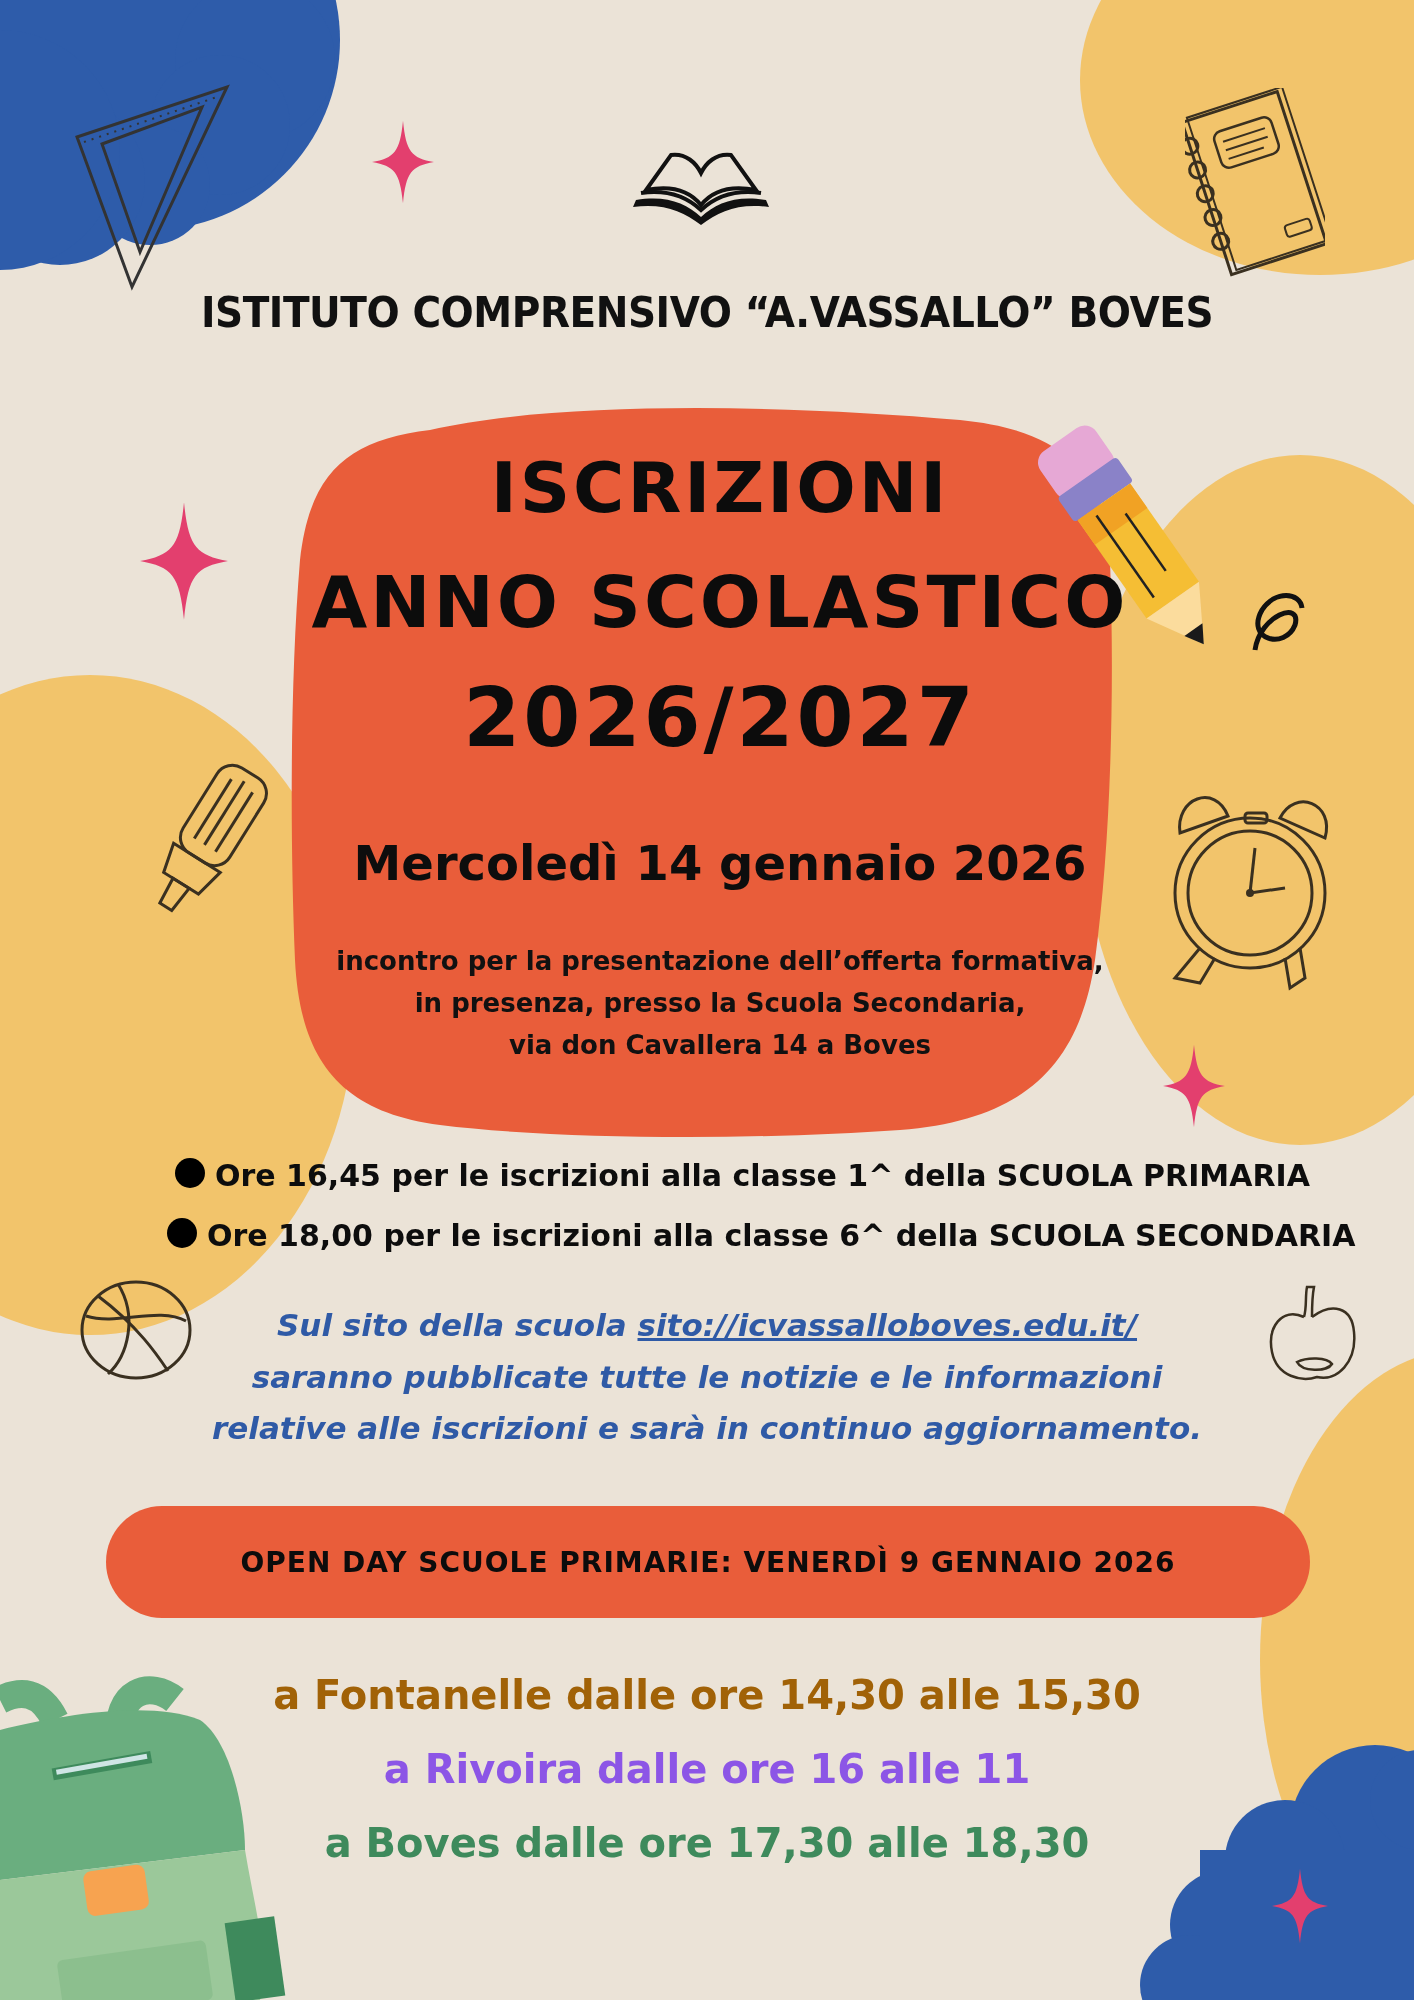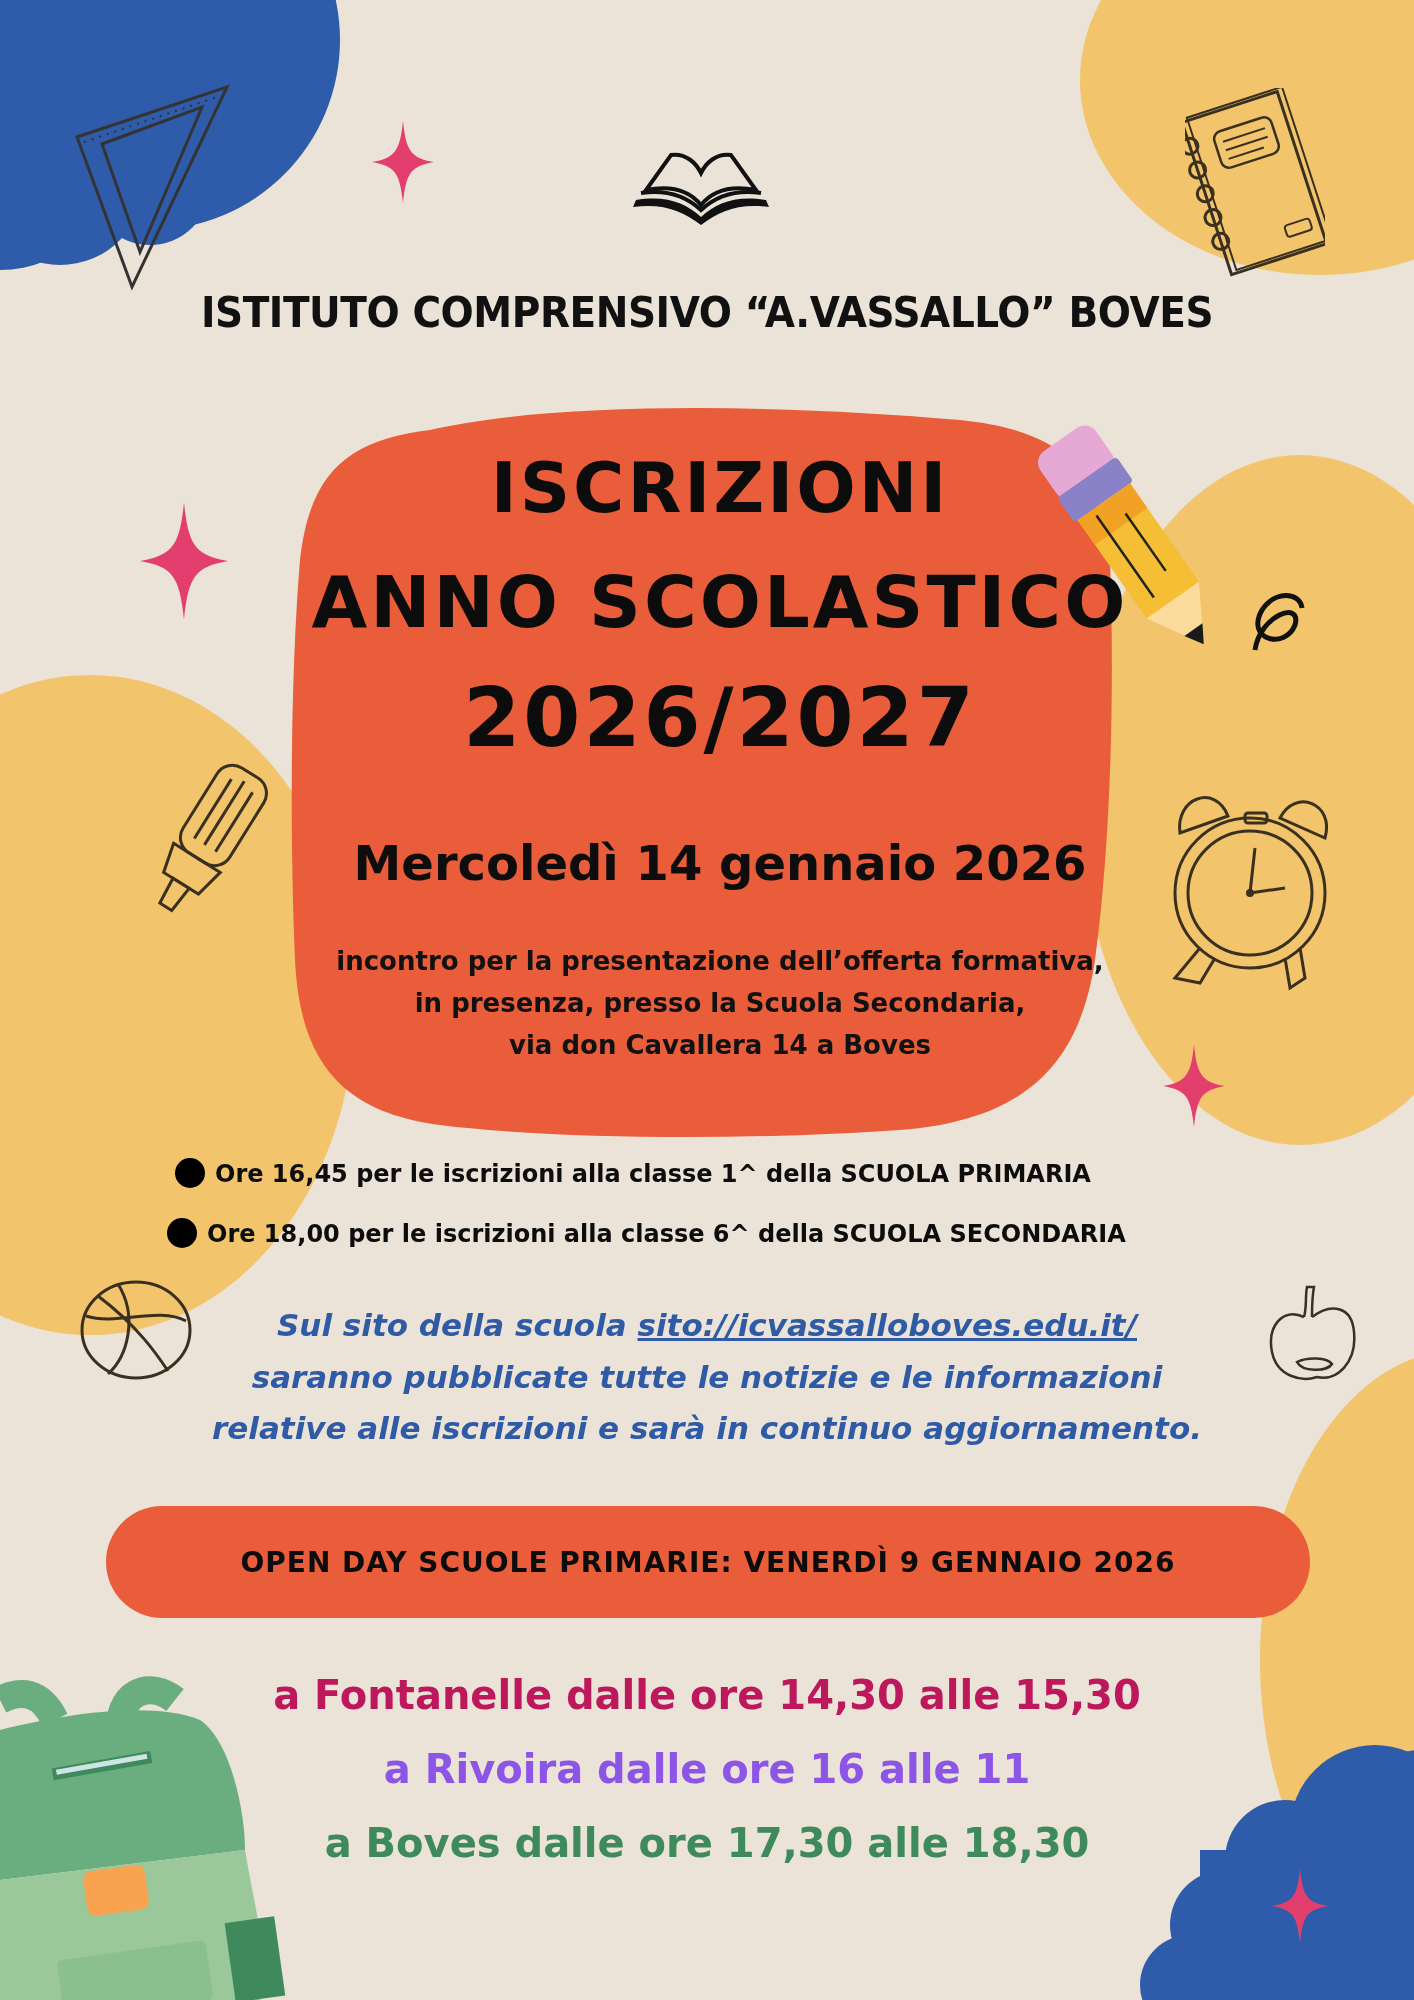--- a/index.html
+++ b/index.html
@@ -7,21 +7,21 @@
   .abs { position: absolute; }
   .layer { position: absolute; left: 0; top: 0; width: 1414px; height: 2000px; }
   .center-text { position: absolute; left: 0; width: 1414px; text-align: center; }
   .school-name { top: 288px; font-family: "DejaVu Sans", sans-serif; font-weight: bold; font-size: 42px; letter-spacing: -0.5px; color: #111; transform: scaleX(0.93); }
   .hand { font-family: "DejaVu Sans", sans-serif; font-weight: bold; color: #0c0c0c; letter-spacing: 3px; }
   .title1 { top: 447px; font-size: 70px; left: 0; width: 1440px; }
   .title2 { top: 560px; font-size: 72px; left: 0; width: 1440px; }
   .title3 { top: 670px; font-size: 82px; left: 0; width: 1440px; }
   .date { top: 835px; font-family: "DejaVu Sans", sans-serif; font-weight: bold; font-size: 48px; color: #0d0d0d; left: 0; width: 1440px; }
   .desc { font-family: "DejaVu Sans", sans-serif; font-weight: bold; font-size: 26px; color: #111; left: 0; width: 1440px; }
-  .bullet-row { position: absolute; font-family: "DejaVu Sans", sans-serif; font-weight: bold; font-size: 24px; color: #0d0d0d; white-space: nowrap; display: flex; align-items: flex-end; }
+  .bullet-row { position: absolute; font-family: "DejaVu Sans", sans-serif; font-weight: bold; font-size: 30px; color: #0d0d0d; white-space: nowrap; display: flex; align-items: flex-start; }
   .bullet { display: inline-block; width: 30px; height: 30px; border-radius: 50%; background: #000; margin-right: 10px; }
   .info { font-family: "DejaVu Sans", sans-serif; font-weight: bold; font-style: italic; font-size: 31px; color: #2f5aa6; }
   .info a { color: #2f5aa6; text-decoration: underline; }
   .openday { position: absolute; left: 106px; top: 1506px; width: 1204px; height: 112px; border-radius: 56px; background: #e95d3a; display: flex; align-items: center; justify-content: center; }
   .openday span { font-family: "DejaVu Sans", sans-serif; font-weight: bold; font-size: 28px; letter-spacing: 1px; color: #0c0c0c; white-space: nowrap; }
   .sched { font-family: "DejaVu Sans", sans-serif; font-weight: bold; font-size: 40px; }
 </style>
 </head>
 <body>
 
@@ -193,15 +193,15 @@
 <div class="center-text info" style="top:1307px">
   <span>Sul sito della scuola </span><a>sito://icvassalloboves.edu.it/</a>
 </div>
 <div class="center-text info" style="top:1359px">saranno pubblicate tutte le notizie e le informazioni</div>
 <div class="center-text info" style="top:1410px">relative alle iscrizioni e sarà in continuo aggiornamento.</div>
 
 <div class="openday">
   <span>OPEN DAY SCUOLE PRIMARIE: VENERDÌ 9 GENNAIO 2026</span>
 </div>
 
-<div class="center-text sched" style="top:1672px;color:#be185d">a Fontanelle dalle ore 14,30 alle 15,30</div>
+<div class="center-text sched" style="top:1672px;color:#a16207">a Fontanelle dalle ore 14,30 alle 15,30</div>
 <div class="center-text sched" style="top:1746px;color:#8c55e6">a Rivoira dalle ore 16 alle 11</div>
 <div class="center-text sched" style="top:1820px;color:#3e8a5c">a Boves dalle ore 17,30 alle 18,30</div>
 
 </body></html>

